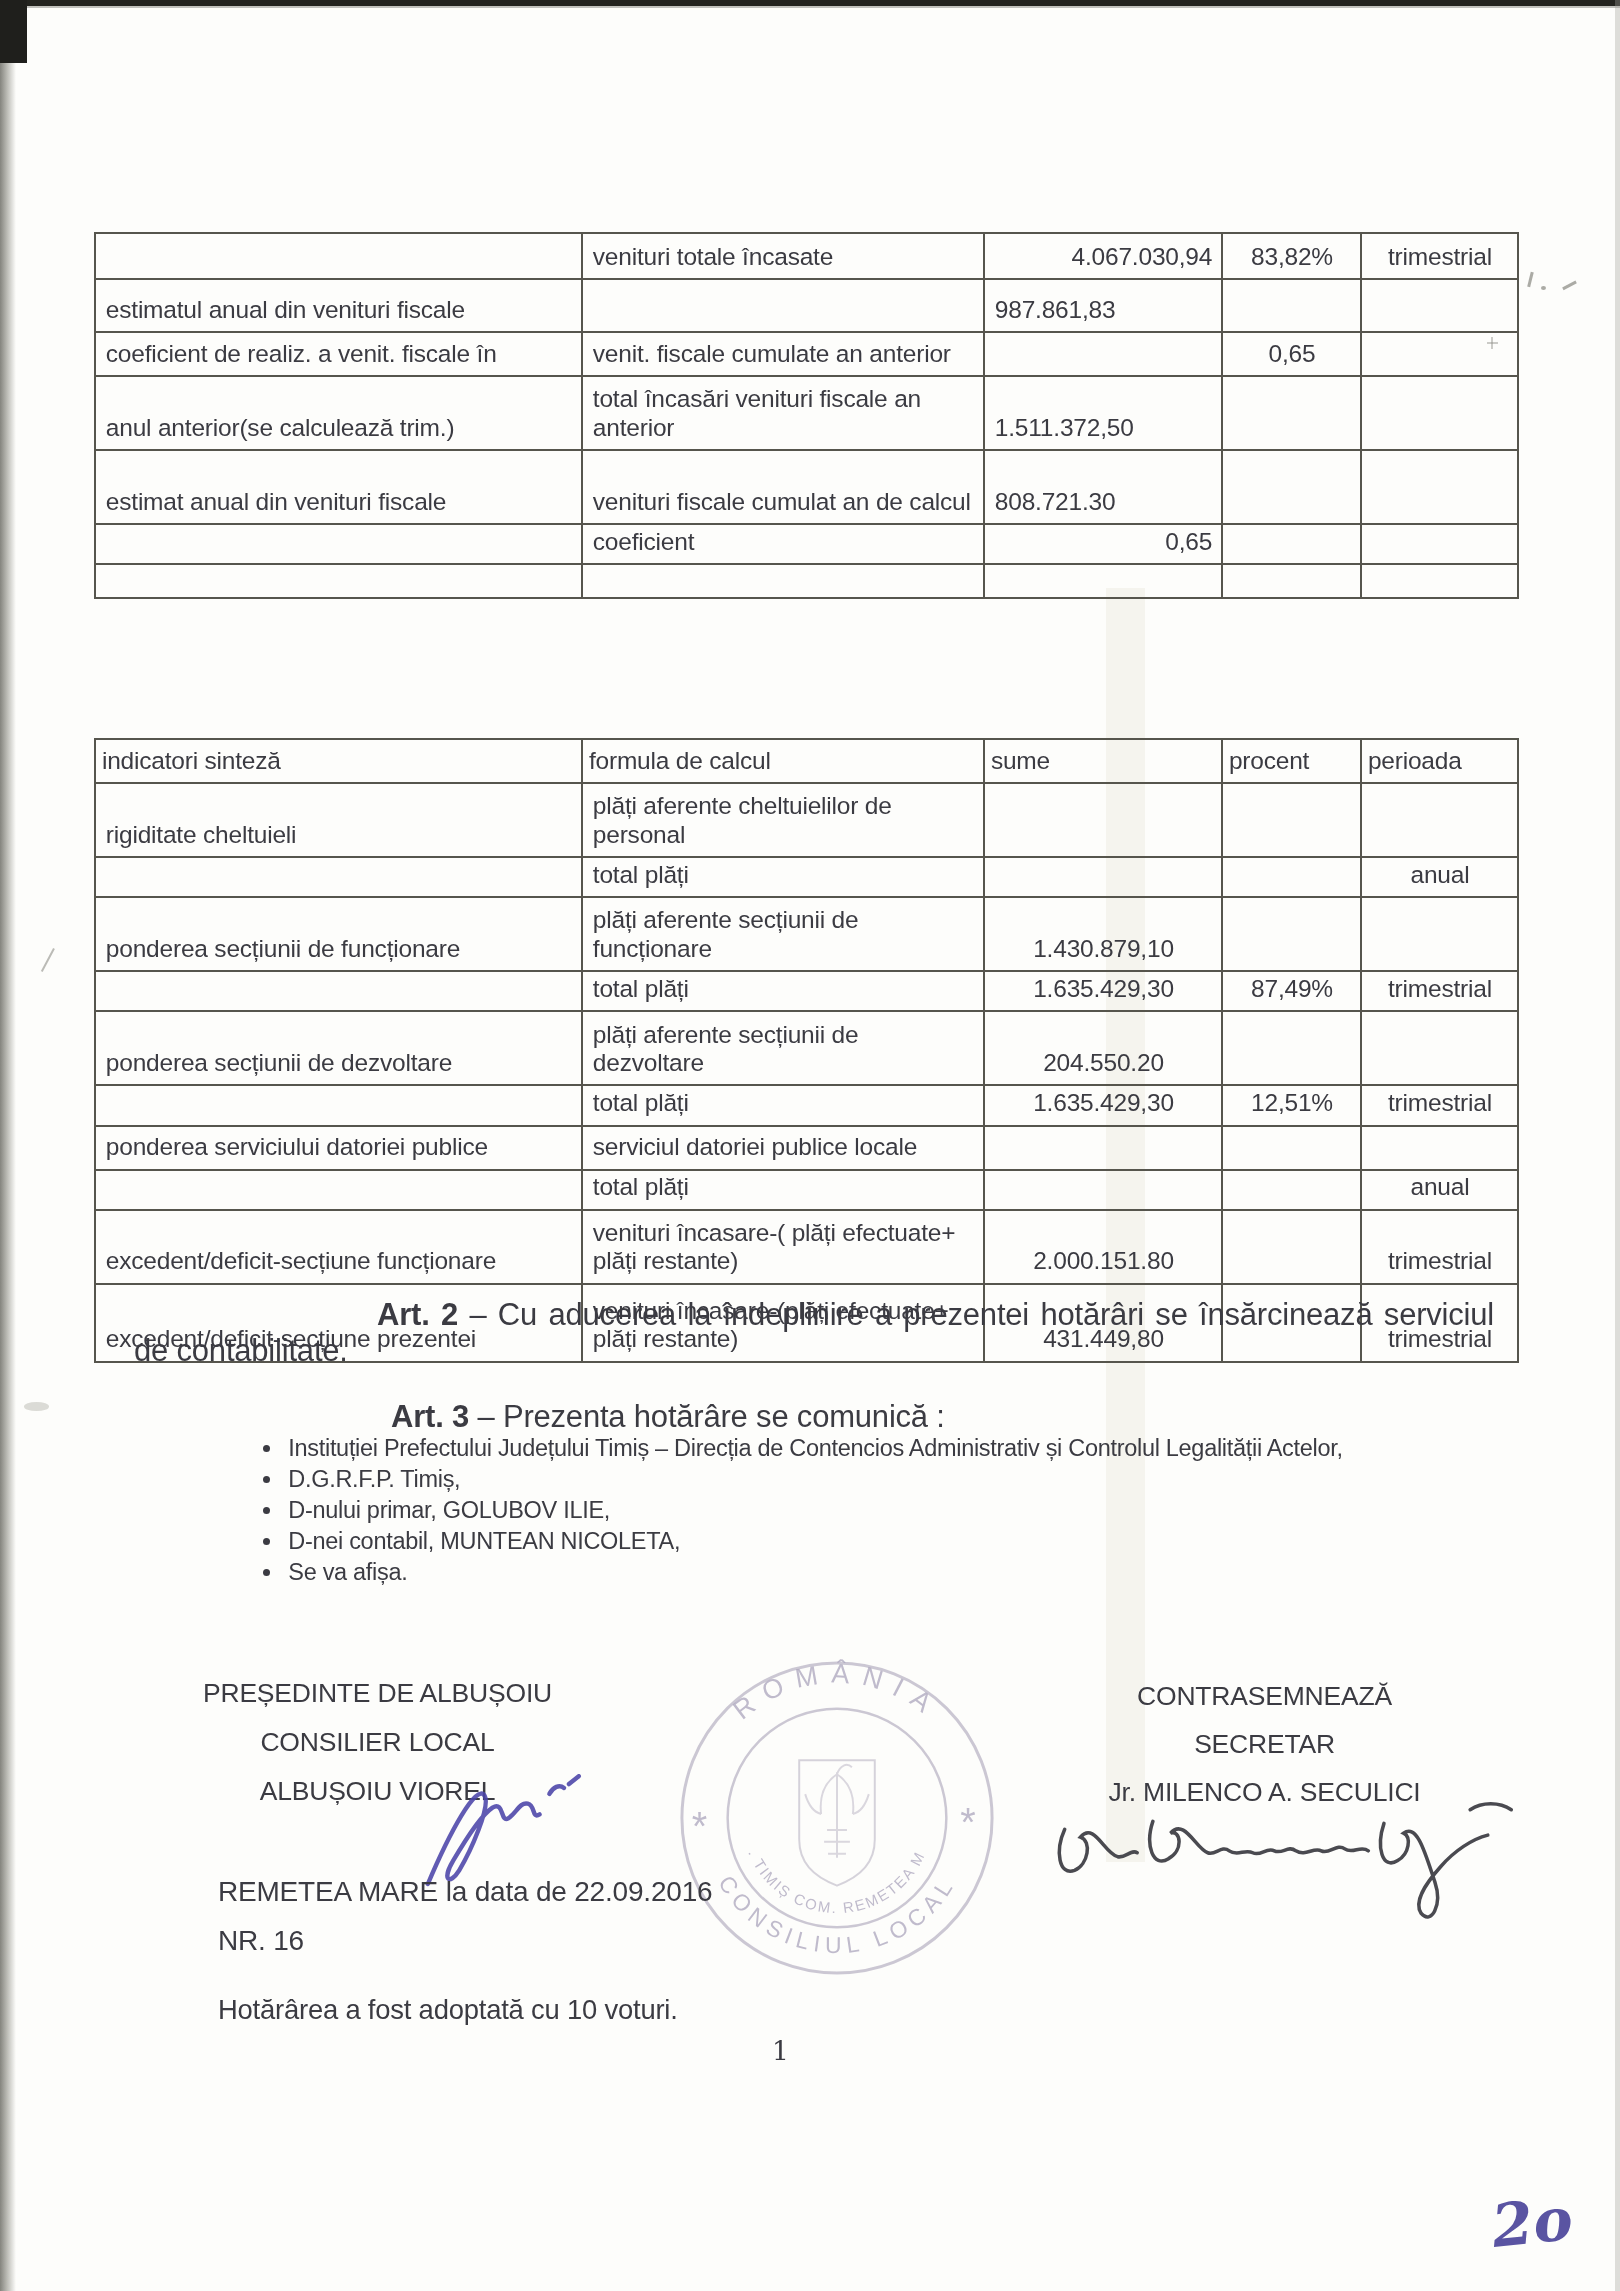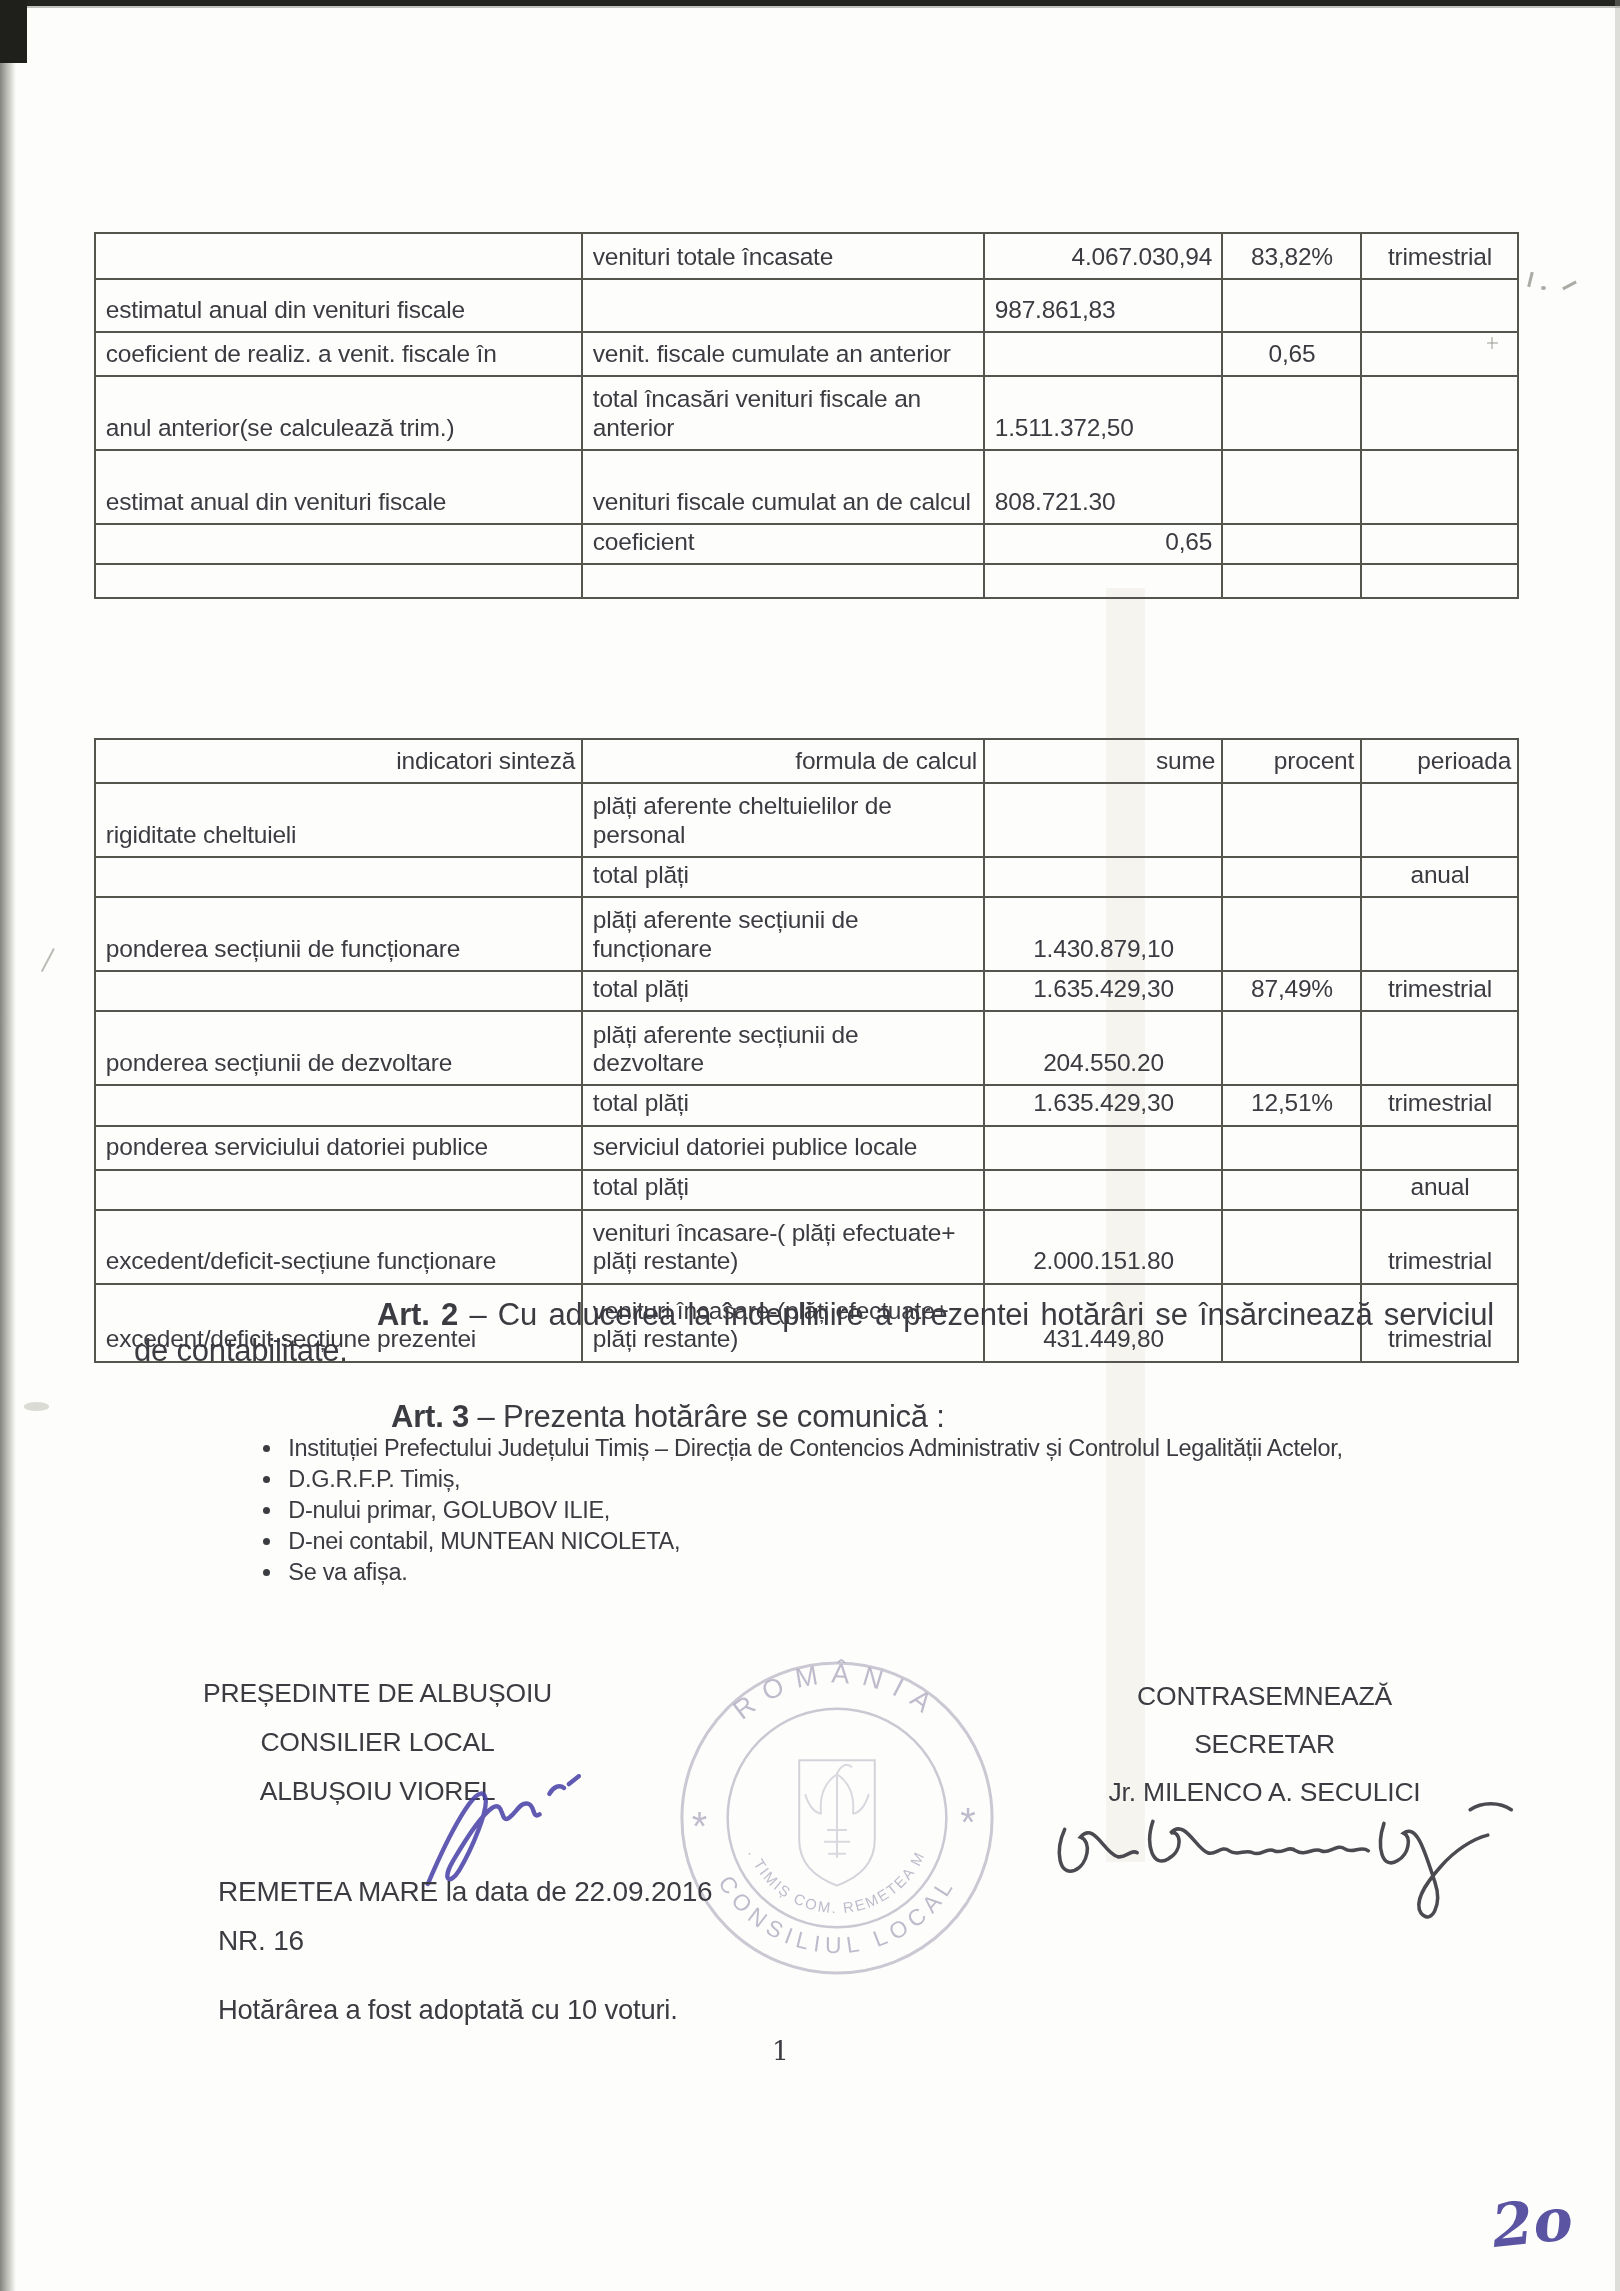--- a/index.html
+++ b/index.html
@@ -25,21 +25,21 @@
   .fleck-f{left:47px;top:947px;width:2px;height:25.5px;transform:rotate(28deg);opacity:.6;}
   .fleck-g{left:23.5px;top:1402px;width:25.5px;height:8.8px;border-radius:50%;background:#b9b9b2;opacity:.5;}
 
   
   .doc-table{position:absolute;left:94px;border-collapse:collapse;table-layout:fixed;width:1423px;}
   .doc-table td,.doc-table th{
     border:2px solid #56554d;font-size:24.5px;line-height:1.16;color:#3b3b42;
     vertical-align:bottom;padding:2.9px 8.8px 6.9px 9.8px;overflow:hidden;font-weight:400;
     letter-spacing:-0.2px;
   }
-  .doc-table th{vertical-align:middle;text-align:right;padding:2.9px 5.9px;}
+  .doc-table th{vertical-align:middle;text-align:left;padding:2.9px 5.9px;}
   .t1{top:232px;}
   .t2{top:738px;}
   .ac{text-align:center;margin-top:28px;}
   .ar{text-align:right;padding-right:23.5px;}
   .nl{padding-left:47px;margin-top:13px;}
   .r47{height:46px}.r72{height:53px}.r45{height:44px}.r75{height:74px}
   .r40{height:39px}.r35{height:34px}.r80{height:78px}
 
   .section-title{position:absolute;left:390px;top:655px;width:549px;text-align:center;
     font-size:25.5px;letter-spacing:1px;}

